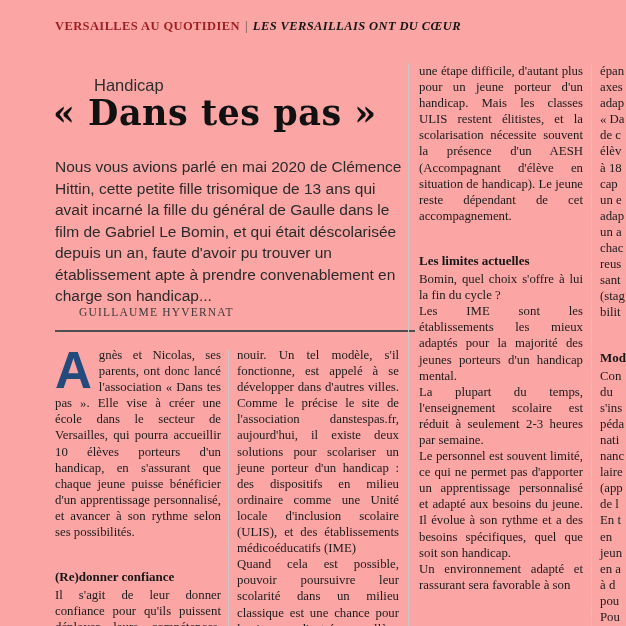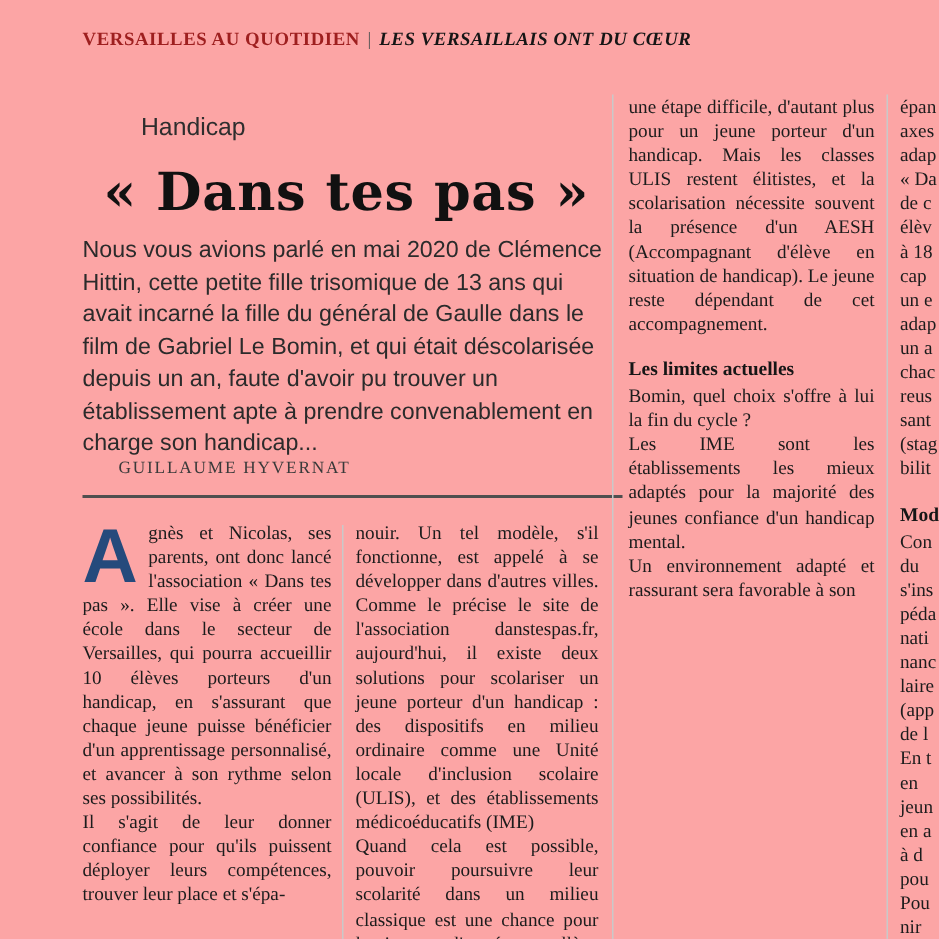--- a/index.html
+++ b/index.html
@@ -20,21 +20,21 @@
   .kicker-left{color:#9e1f1f;}
   .kicker-sep{color:#555;margin:0 5px;font-weight:normal;}
   .kicker-right{color:#161616;font-style:italic;}
   
   .section-label{
     position:absolute;left:55px;top:76px;
     font-family:"Liberation Sans", sans-serif;
     font-size:16.5px;color:#2e2e2e;margin-left:39px;
   }
   .title{
-    position:absolute;left:53px;top:92px;margin:16px;
+    position:absolute;left:53px;top:92px;margin:0;
     font-family:"DejaVu Serif", serif;
     font-size:35px;font-weight:bold;color:#111;
     letter-spacing:.5px;white-space:nowrap;
   }
   .lead{
     position:absolute;left:55px;top:156px;margin:0;
     width:355px;
     font-family:"Liberation Sans", sans-serif;
     font-size:15.5px;line-height:21.5px;color:#2b2b2b;
   }
@@ -49,21 +49,21 @@
   
   .col{position:absolute;text-align:justify;
        font-size:12.8px;line-height:16.1px;}
   .col p{margin:0;}
   .col1{left:55px;top:347px;width:166px;}
   .col2{left:237px;top:347px;width:162px;}
   .col3{left:419px;top:63px;width:164px;}
   .col4{left:600px;top:63px;width:90px;text-align:left;}
   .col4 div{white-space:nowrap;line-height:16.1px;}
   .subhead{
-    margin:14px 0 2px 0;font-size:13px;font-weight:bold;color:#161616;
+    margin:29px 0 2px 0;font-size:13px;font-weight:bold;color:#161616;
   }
   .dropcap{
     float:left;
     font-family:"Liberation Sans", sans-serif;
     font-weight:bold;
     font-size:51px;line-height:44px;height:46px;
     color:#254a7c;
     margin:2px 7px 0 0;
   }
   
@@ -85,33 +85,36 @@
 
   <h1 class="title">« Dans tes pas »</h1>
 
   <p class="lead">Nous vous avions parlé en mai 2020 de Clémence Hittin, cette petite fille trisomique de 13 ans qui avait incarné la fille du général de Gaulle dans le film de Gabriel Le Bomin, et qui était déscolarisée depuis un an, faute d'avoir pu trouver un établissement apte à prendre convenablement en charge son handicap...</p>
 
   <div class="byline">GUILLAUME HYVERNAT</div>
   <div class="byline-rule"></div>
 
   <section class="col col1">
     <p><span class="dropcap">A</span><span>gnès et Nicolas, ses parents, ont donc lancé l'association « Dans tes pas ». Elle vise à créer une école dans le secteur de Versailles, qui pourra accueillir 10 élèves porteurs d'un handicap, en s'assurant que chaque jeune puisse bénéficier d'un apprentissage personnalisé, et avancer à son rythme selon ses possibilités.</span></p>
+    <h3 class="subhead">(Re)donner confiance</h3>
     <p>Il s'agit de leur donner confiance pour qu'ils puissent déployer leurs compétences, trouver leur place et s'épa-</p>
   </section>
 
   <section class="col col2">
     <p>nouir. Un tel modèle, s'il fonctionne, est appelé à se développer dans d'autres villes. Comme le précise le site de l'association danstespas.fr, aujourd'hui, il existe deux solutions pour scolariser un jeune porteur d'un handicap : des dispositifs en milieu ordinaire comme une Unité locale d'inclusion scolaire (ULIS), et des établissements médicoéducatifs (IME)</p>
     <p>Quand cela est possible, pouvoir poursuivre leur scolarité dans un milieu classique est une chance pour les jeunes ; l'entrée au collège est souvent</p>
   </section>
 
   <section class="col col3">
     <p>une étape difficile, d'autant plus pour un jeune porteur d'un handicap. Mais les classes ULIS restent élitistes, et la scolarisation nécessite souvent la présence d'un AESH (Accompagnant d'élève en situation de handicap). Le jeune reste dépendant de cet accompagnement.</p>
     <h3 class="subhead">Les limites actuelles</h3>
     <p>Bomin, quel choix s'offre à lui la fin du cycle ?</p>
-    <p>Les IME sont les établissements les mieux adaptés pour la majorité des jeunes confiance d'un handicap mental.</p>
+    <p>Les IME sont les établissements les mieux adaptés pour la majorité des jeunes porteurs d'un handicap mental.</p>
+    <p>La plupart du temps, l'enseignement scolaire est réduit à seulement 2-3 heures par semaine.</p>
+    <p>Le personnel est souvent limité, ce qui ne permet pas d'apporter un apprentissage personnalisé et adapté aux besoins du jeune. Il évolue à son rythme et a des besoins spécifiques, quel que soit son handicap.</p>
     <p>Un environnement adapté et rassurant sera favorable à son</p>
   </section>
 
   <section class="col col4">
     <div>
         <div>épan</div>
         <div>axes</div>
         <div>adap</div>
         <div>« Da</div>
         <div>de c</div>

